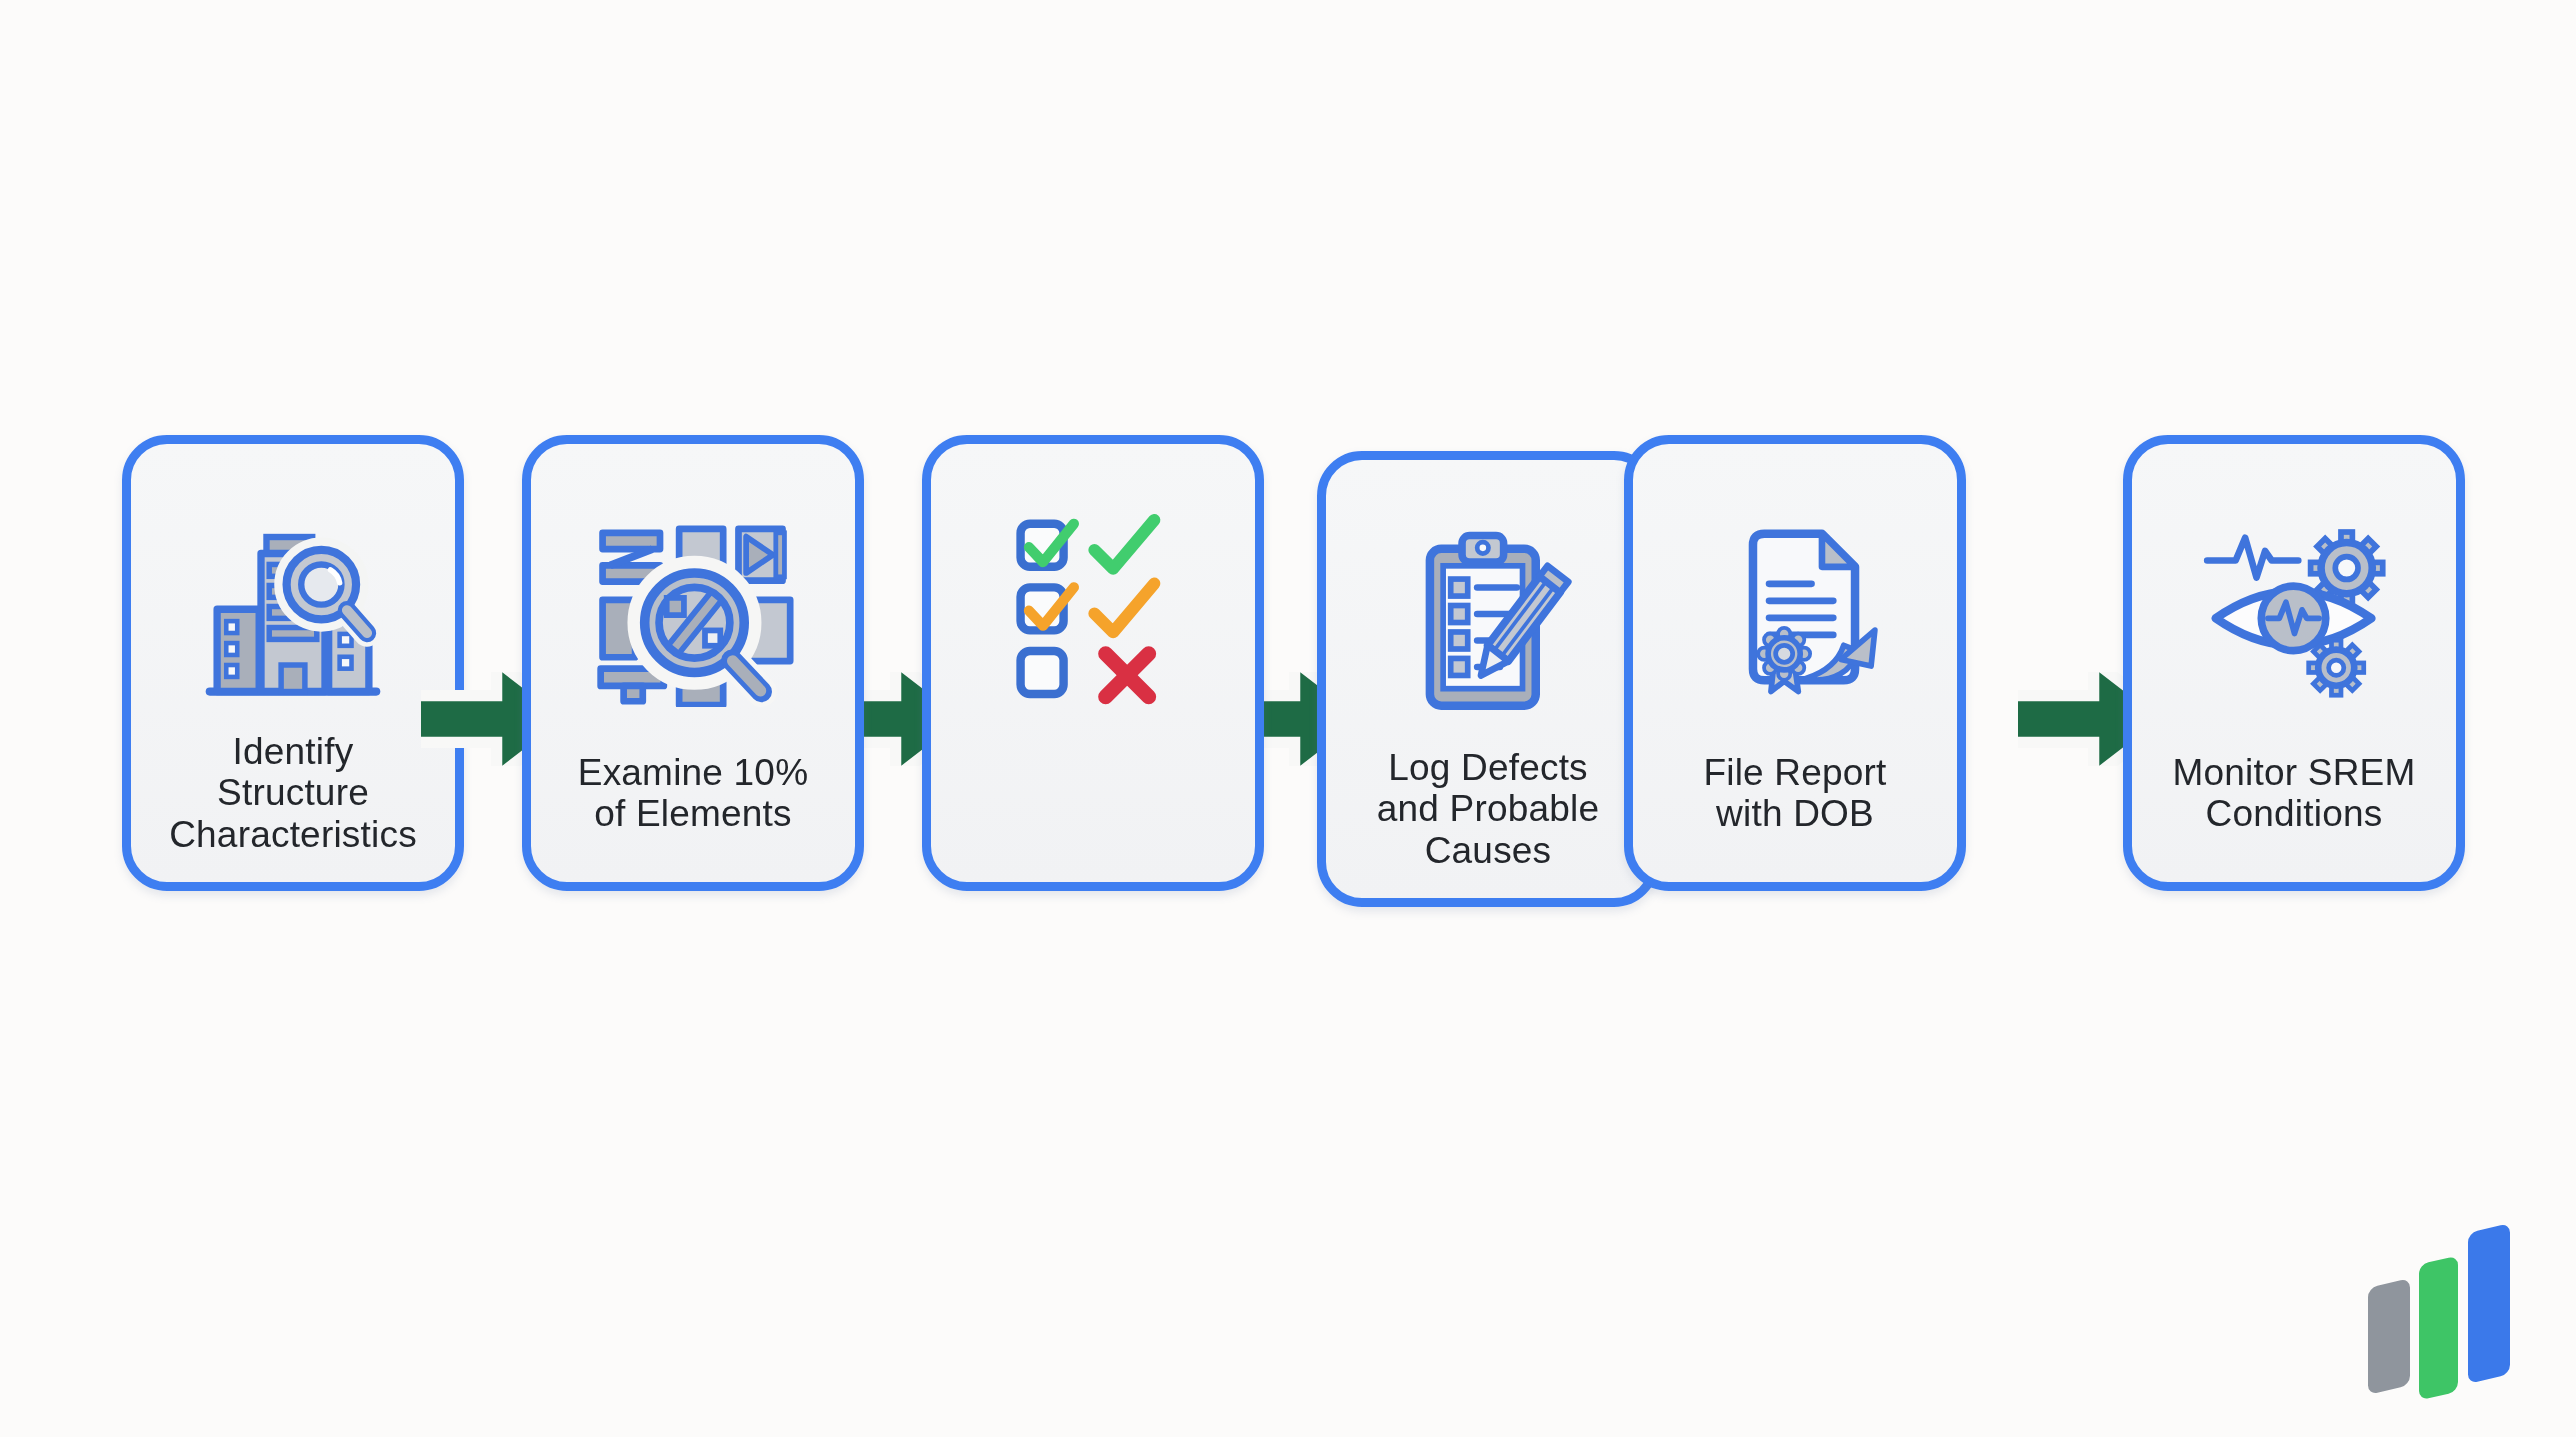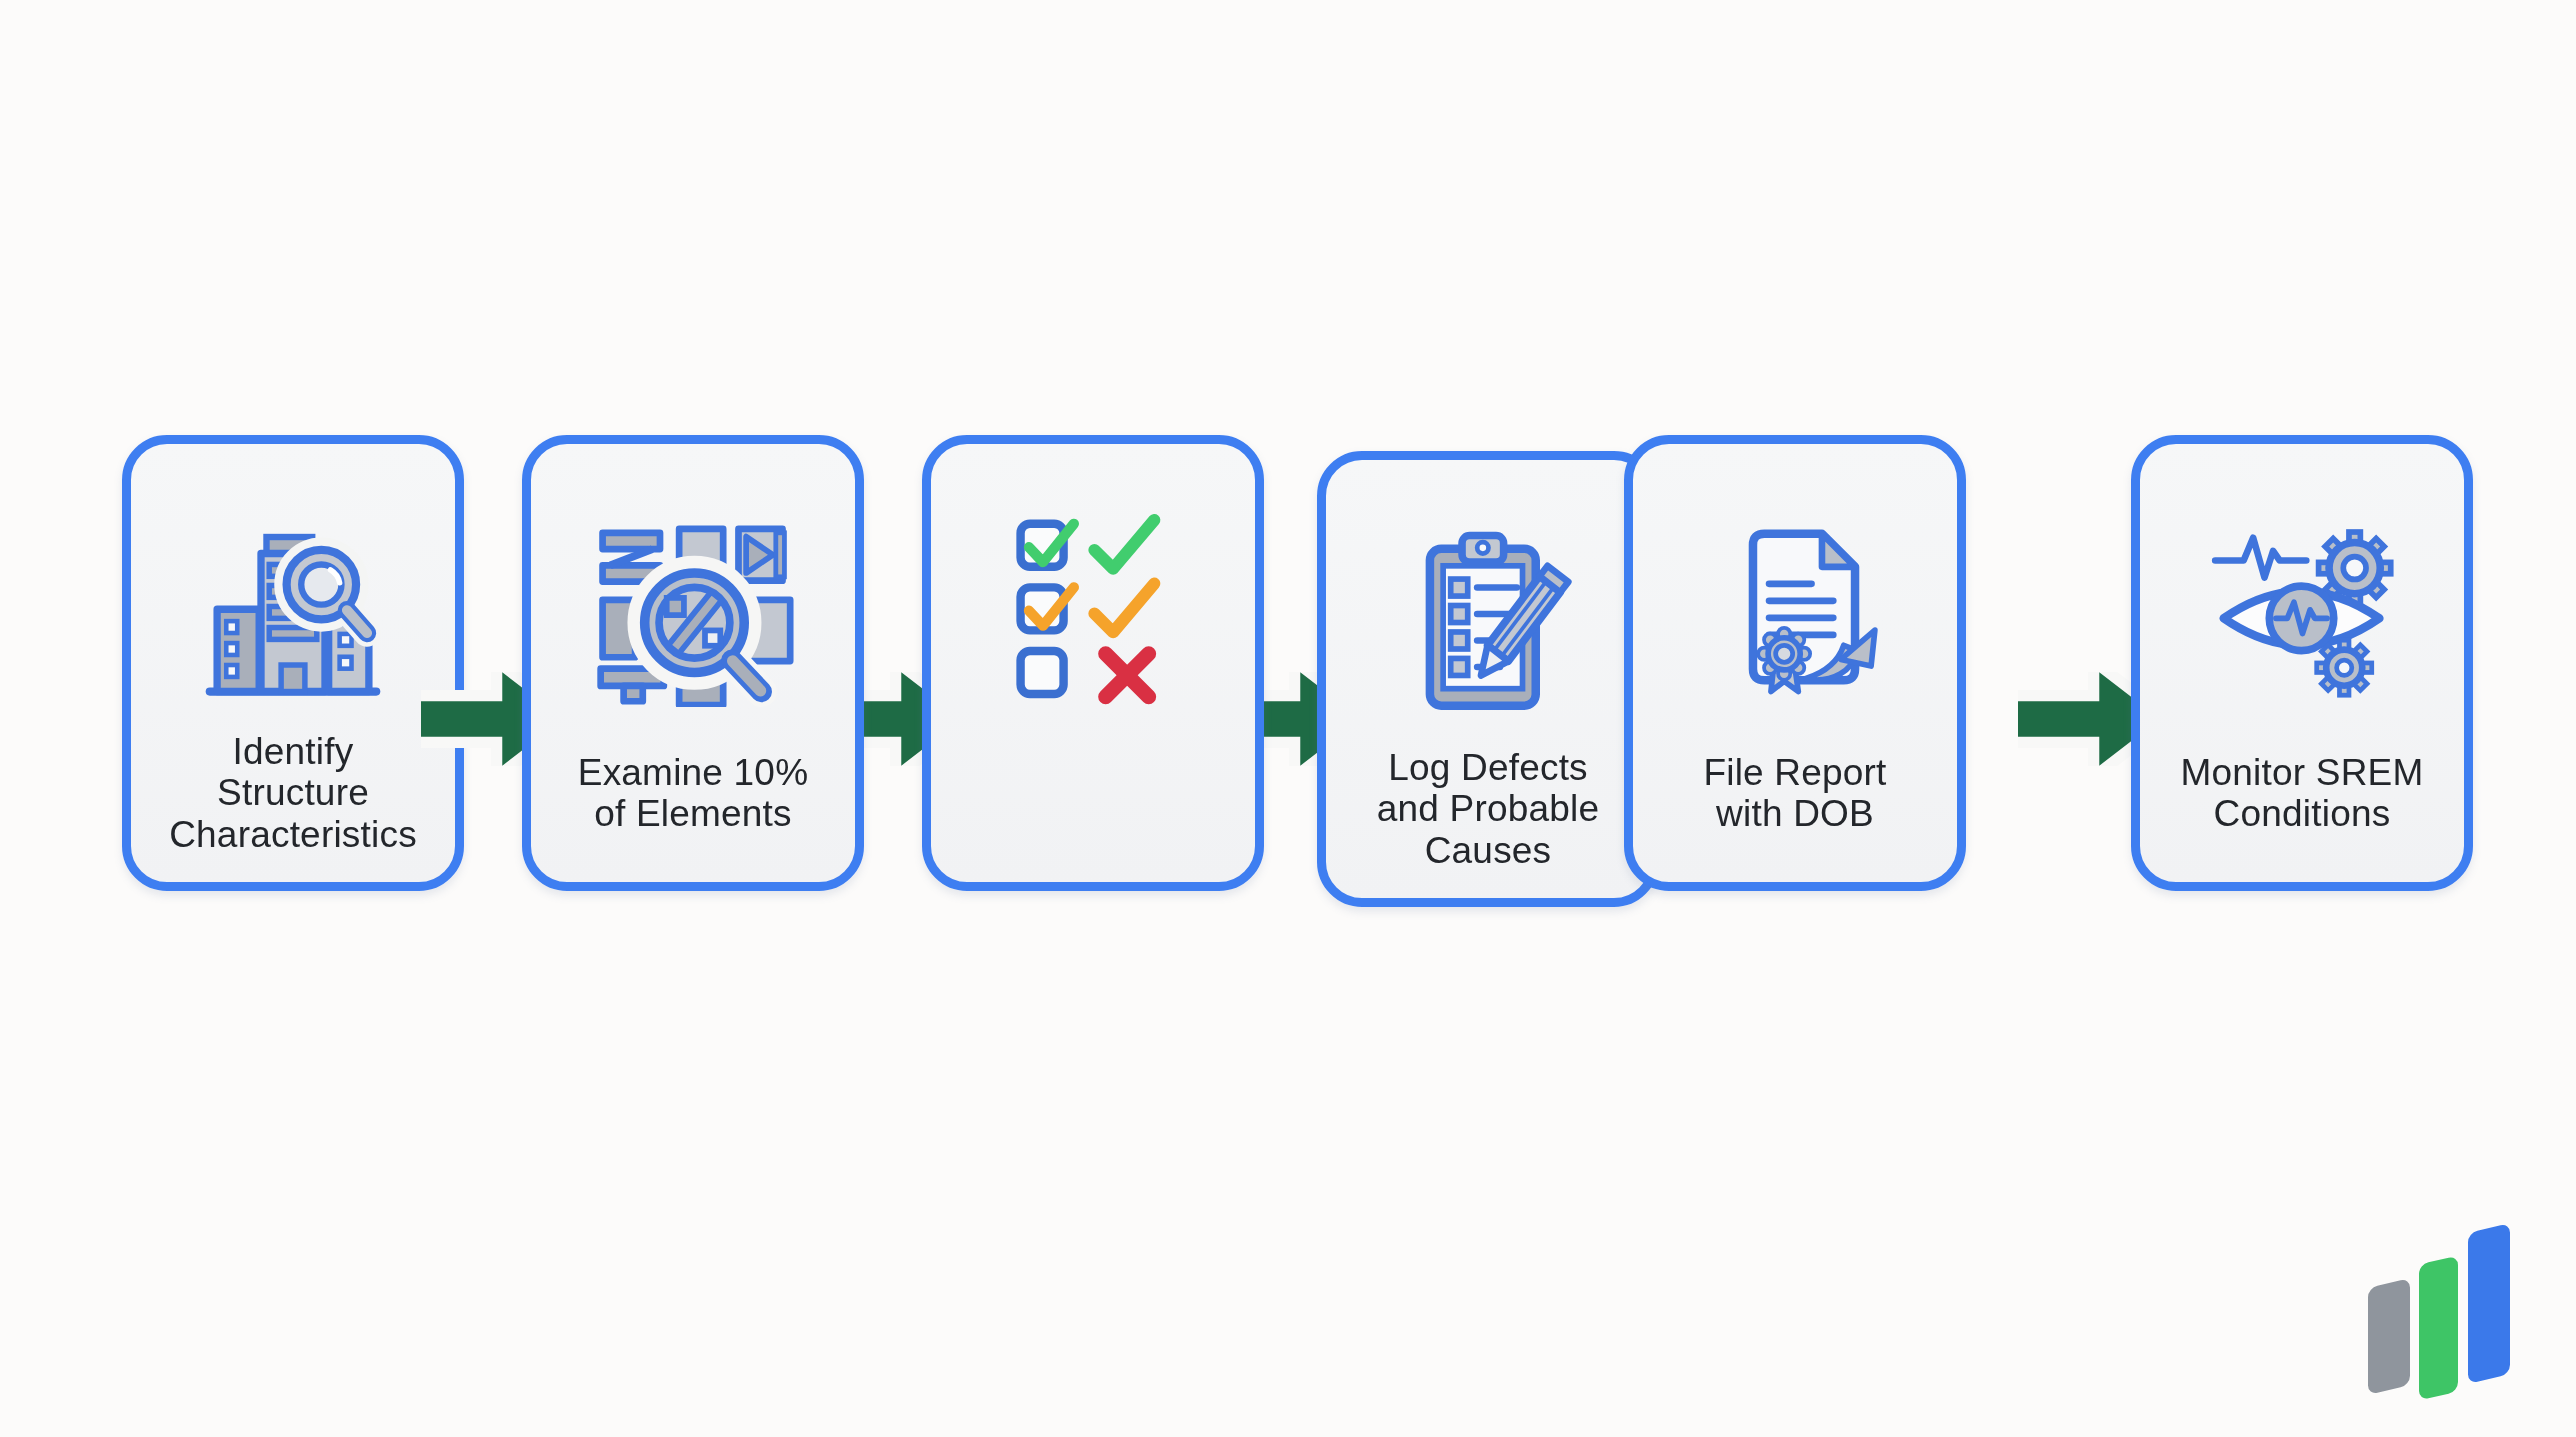--- a/index.html
+++ b/index.html
@@ -7,21 +7,21 @@
     position:relative;width:2576px;height:1438px;overflow:hidden;
     background:#fcfbfa;font-family:"Liberation Sans",sans-serif;
   }
   .step{
     position:absolute;top:435px;width:342px;height:456px;box-sizing:border-box;
     background:linear-gradient(180deg,#f6f7f8 0%,#f1f2f4 100%);
     border:9.4px solid #3e7ef1;border-radius:45px;
     box-shadow:0 4.7px 8.4px rgba(110,130,165,0.16);
   }
   .step-1{left:122px;} .step-2{left:522px;text-decoration:underline;} .step-3{left:922px;}
-  .step-4{left:1317px;margin-top:16px;} .step-5{left:1624px;} .step-6{left:2123px;margin-left:8px;}
+  .step-4{left:1317px;margin-top:16px;} .step-5{left:1624px;} .step-6{left:2123px;}
   .icon-area{
     position:absolute;top:54px;left:0;right:0;height:217px;
     display:flex;align-items:center;justify-content:center;
   }
   .label-area{
     position:absolute;top:273px;bottom:13px;left:7.5px;right:7.5px;
     display:flex;align-items:center;justify-content:center;text-align:center;
     font-size:37px;line-height:1.12;color:#23262b;white-space:pre-line;
     letter-spacing:0.2px;
   }

